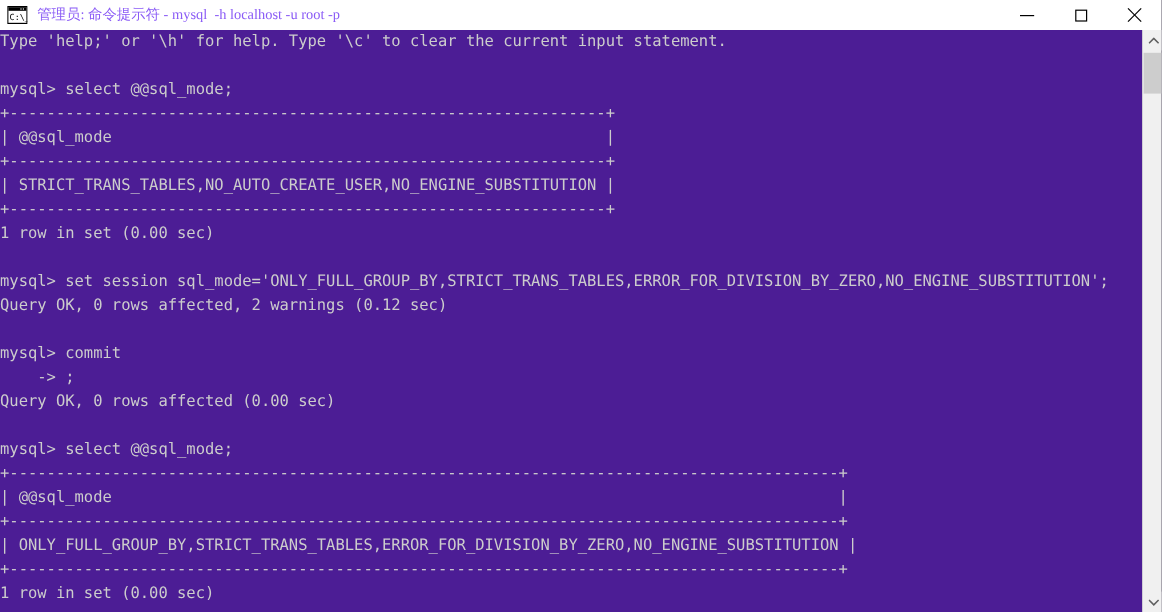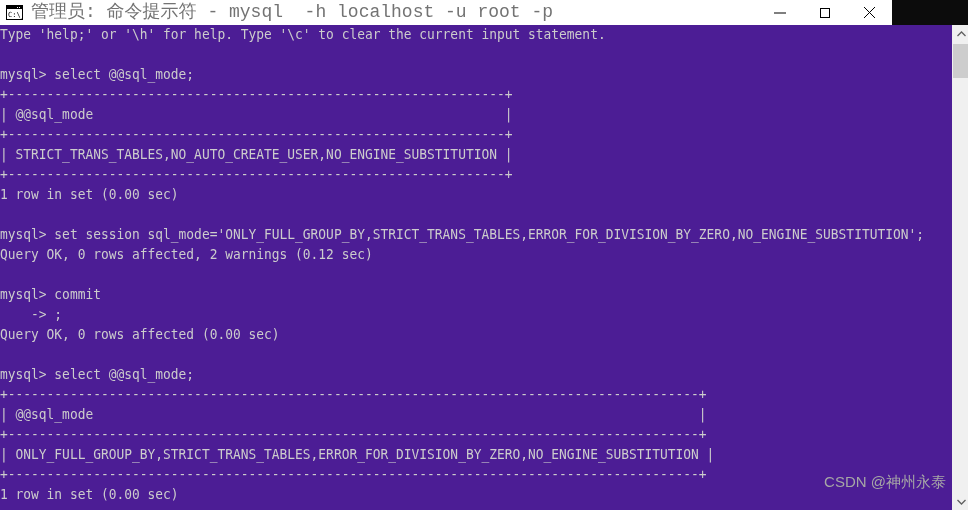--- a/index.html
+++ b/index.html
@@ -19,21 +19,21 @@
     width: 968px;
     height: 510px;
     background: #0c0c0c;
     overflow: hidden;
   }
 
   
   .titlebar {
     position: absolute;
     top: 0; left: 0;
-    width: 892px;
+    width: 968px;
     height: 25px;
     background: #ffffff;
     display: flex;
     align-items: flex-start;
     box-sizing: border-box;
   }
   .titlebar-left {
     display: flex;
     align-items: center;
     padding-left: 6px;
@@ -43,23 +43,23 @@
   }
   .app-icon {
     width: 17px;
     height: 15px;
     flex: 0 0 auto;
     margin-right: 8px;
     position: relative;
   }
   .app-icon svg { display: block; }
   .title-text {
-    font-family: Liberation Mono, monospace;
-    font-size: 18px;
-    color: #737373;
+    font-family: Liberation Serif, serif;
+    font-size: 12px;
+    color: #8b5cf6;
     white-space: pre;
     line-height: 25px;
     letter-spacing: 0px;
   }
   .caption-buttons {
     display: flex;
     flex: 0 0 auto;
     height: 25px;
   }
   .cap-btn {
@@ -197,15 +197,14 @@
       </svg>
     </div>
     <div class="sb-thumb"></div>
     <div class="sb-arrow down">
       <svg width="9" height="6" viewBox="0 0 9 6" xmlns="http://www.w3.org/2000/svg">
         <path d="M0.5 1 L4.5 5 L8.5 1" fill="none" stroke="#606060" stroke-width="1.3"></path>
       </svg>
     </div>
   </div>
 
-  <div class="watermark">CSDN @神州永泰</div>
 
 </div>
 
 </body></html>

